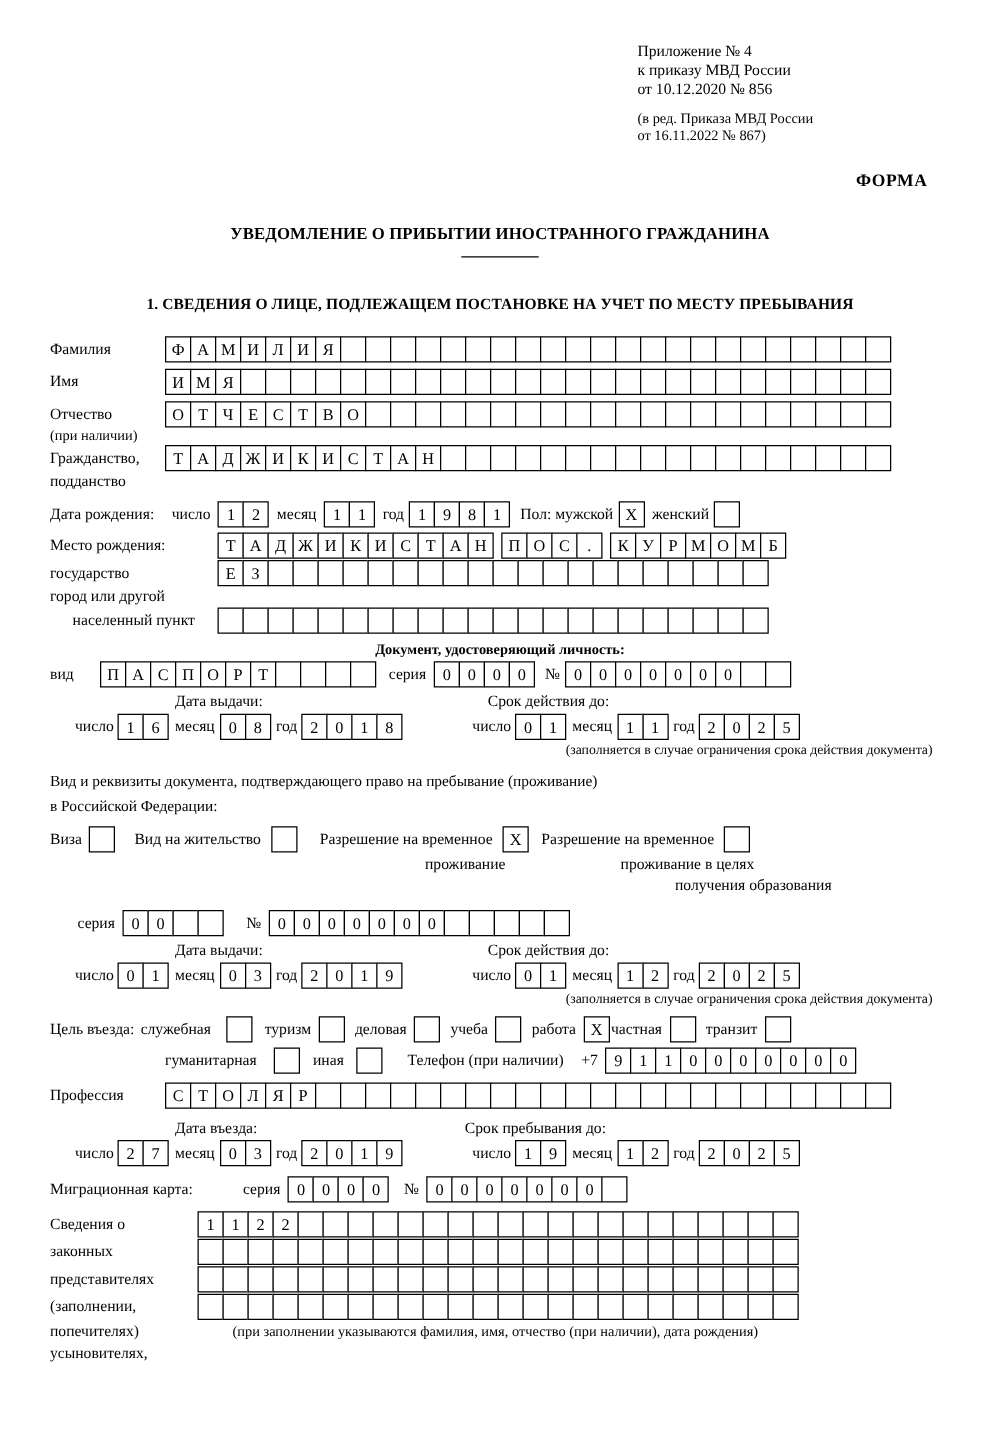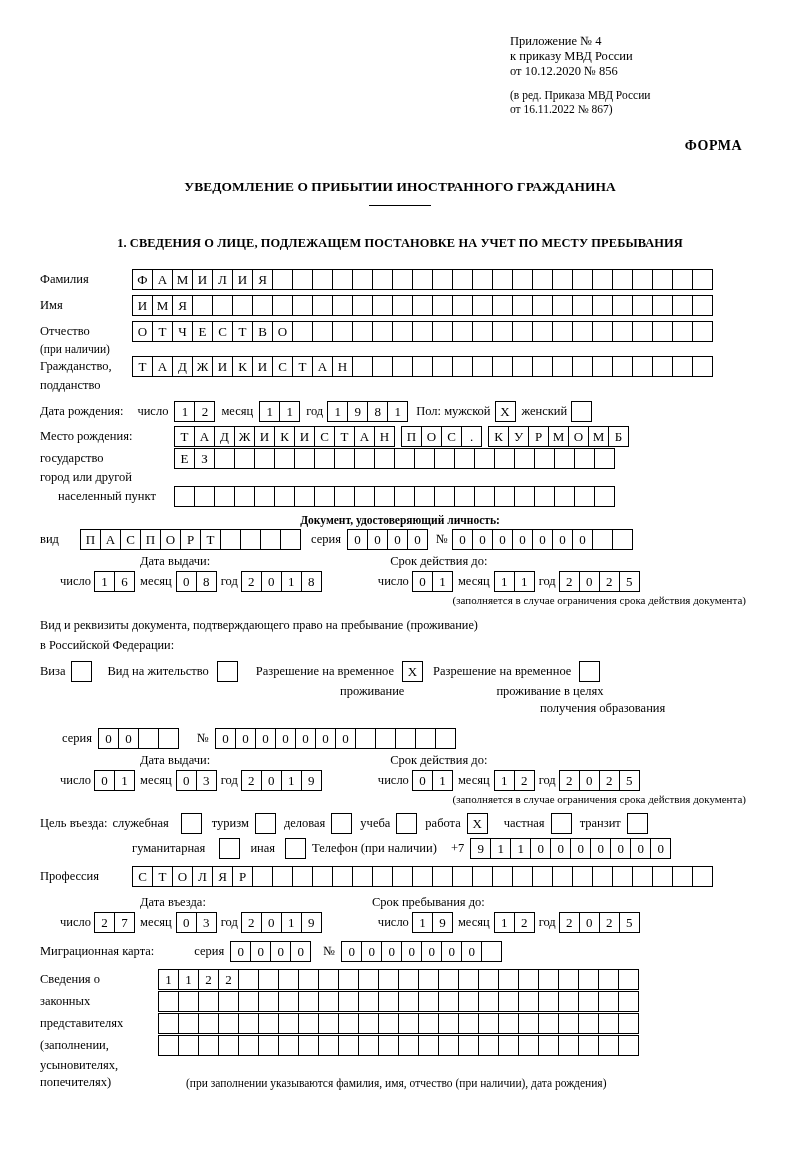--- a/index.html
+++ b/index.html
@@ -594,40 +594,40 @@
         <div class="cell first"></div>
       </div>
     <div class="lbl" style="margin-left:8px;">учеба</div>
     <div class="boxes" style="margin-left:6px;">
         <div class="cell first"></div>
       </div>
     <div class="lbl" style="margin-left:8px;">работа</div>
     <div class="boxes" style="margin-left:6px;">
         <div class="cell first">X</div>
       </div>
-    <div class="lbl" style="margin-left:16px;">частная</div>
+    <div class="lbl" style="margin-left:1px;">частная</div>
     <div class="boxes" style="margin-left:6px;">
         <div class="cell first"></div>
       </div>
     <div class="lbl" style="margin-left:8px;">транзит</div>
     <div class="boxes" style="margin-left:6px;">
         <div class="cell first"></div>
       </div>
   </div>
 
   <div class="row" style="margin-top:4px;">
     <div class="lbl" style="margin-left:92px;">гуманитарная</div>
     <div class="boxes" style="margin-left:14px;">
         <div class="cell first"></div>
       </div>
     <div class="lbl" style="margin-left:10px;">иная</div>
     <div class="boxes" style="margin-left:10px;">
         <div class="cell first"></div>
       </div>
-    <div class="lbl" style="margin-left:6px;">Телефон (при наличии)</div>
+    <div class="lbl" style="margin-left:20px;">Телефон (при наличии)</div>
     <div class="lbl" style="margin-left:14px;">+7</div>
     <div class="boxes" style="margin-left:6px;">
         <div class="cell first">9</div>
         <div class="cell">1</div>
         <div class="cell">1</div>
         <div class="cell">0</div>
         <div class="cell">0</div>
         <div class="cell">0</div>
         <div class="cell">0</div>
         <div class="cell">0</div>
@@ -847,20 +847,20 @@
         <div class="cell"></div>
         <div class="cell"></div>
         <div class="cell"></div>
         <div class="cell"></div>
         <div class="cell"></div>
         <div class="cell"></div>
         <div class="cell"></div>
       </div>
   </div>
   <div class="row" style="margin-top:2px;">
-    <div class="lbl" style="width:118px;">усыновителях,</div>
-  </div>
-  <div class="row" style="margin-top:2px;">
     <div class="lbl" style="width:118px;">попечителях)</div>
     <div class="lbl sm" style="margin-left:28px;">(при заполнении указываются фамилия, имя, отчество (при наличии), дата рождения)</div>
   </div>
+  <div class="row" style="margin-top:2px;">
+    <div class="lbl" style="width:118px;">усыновителях,</div>
+  </div>
 
 </div>
 
 </body></html>

